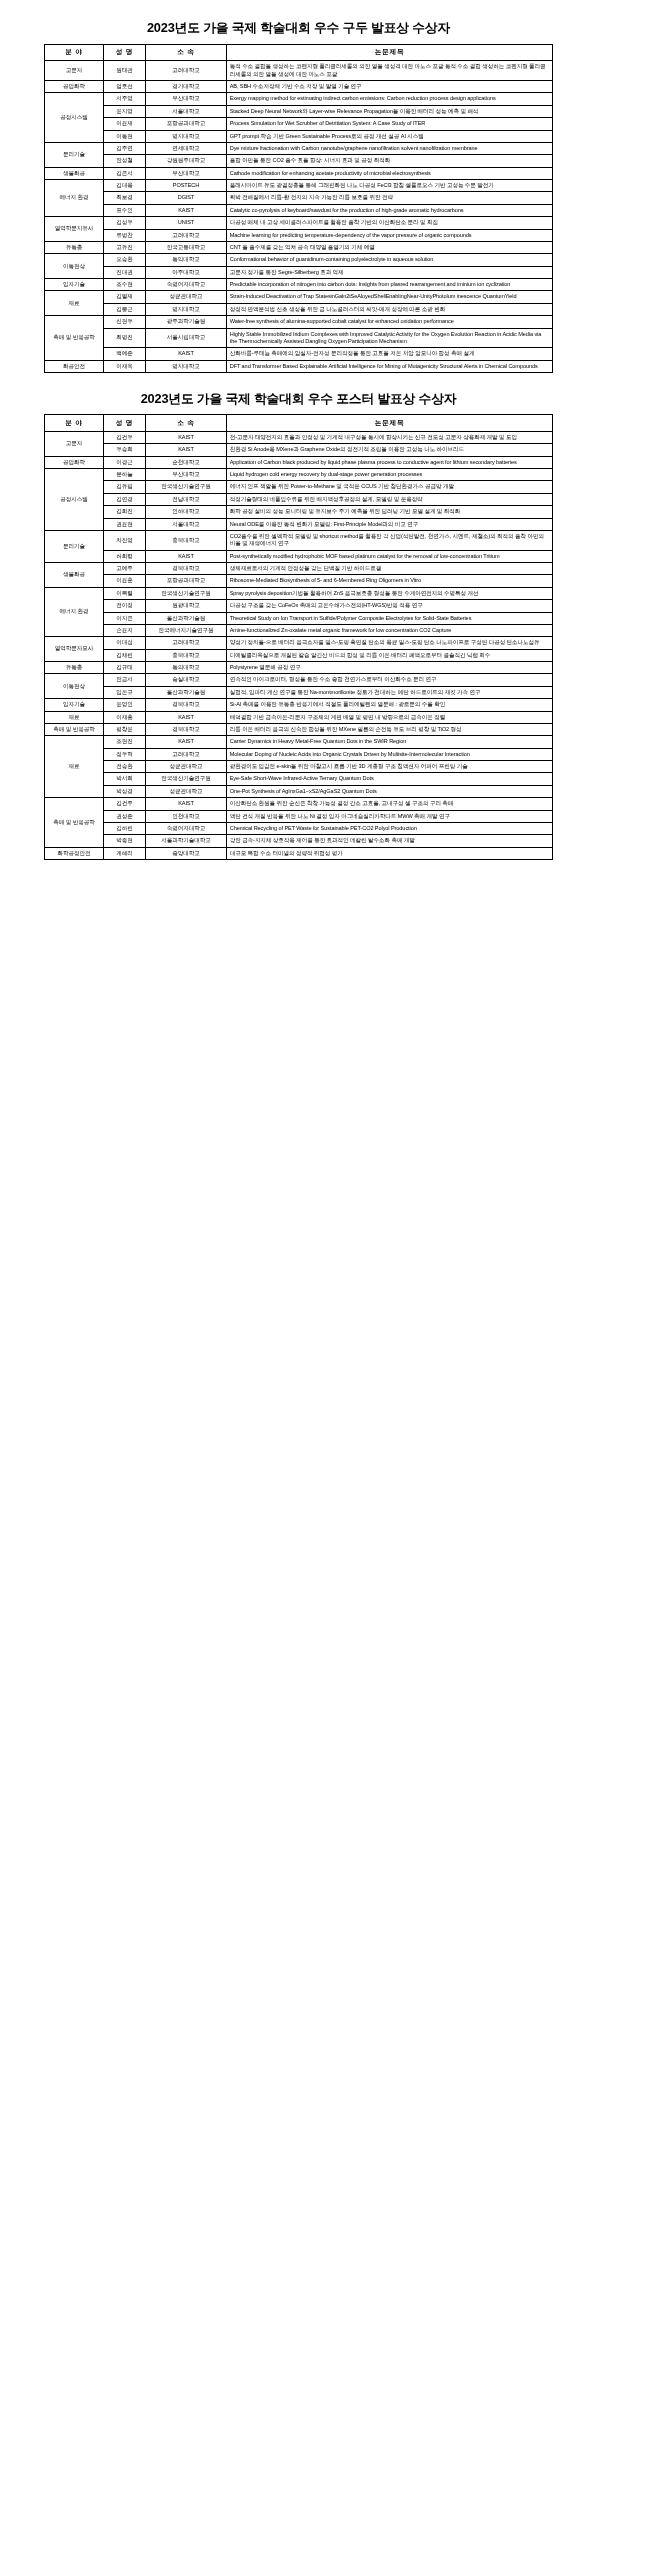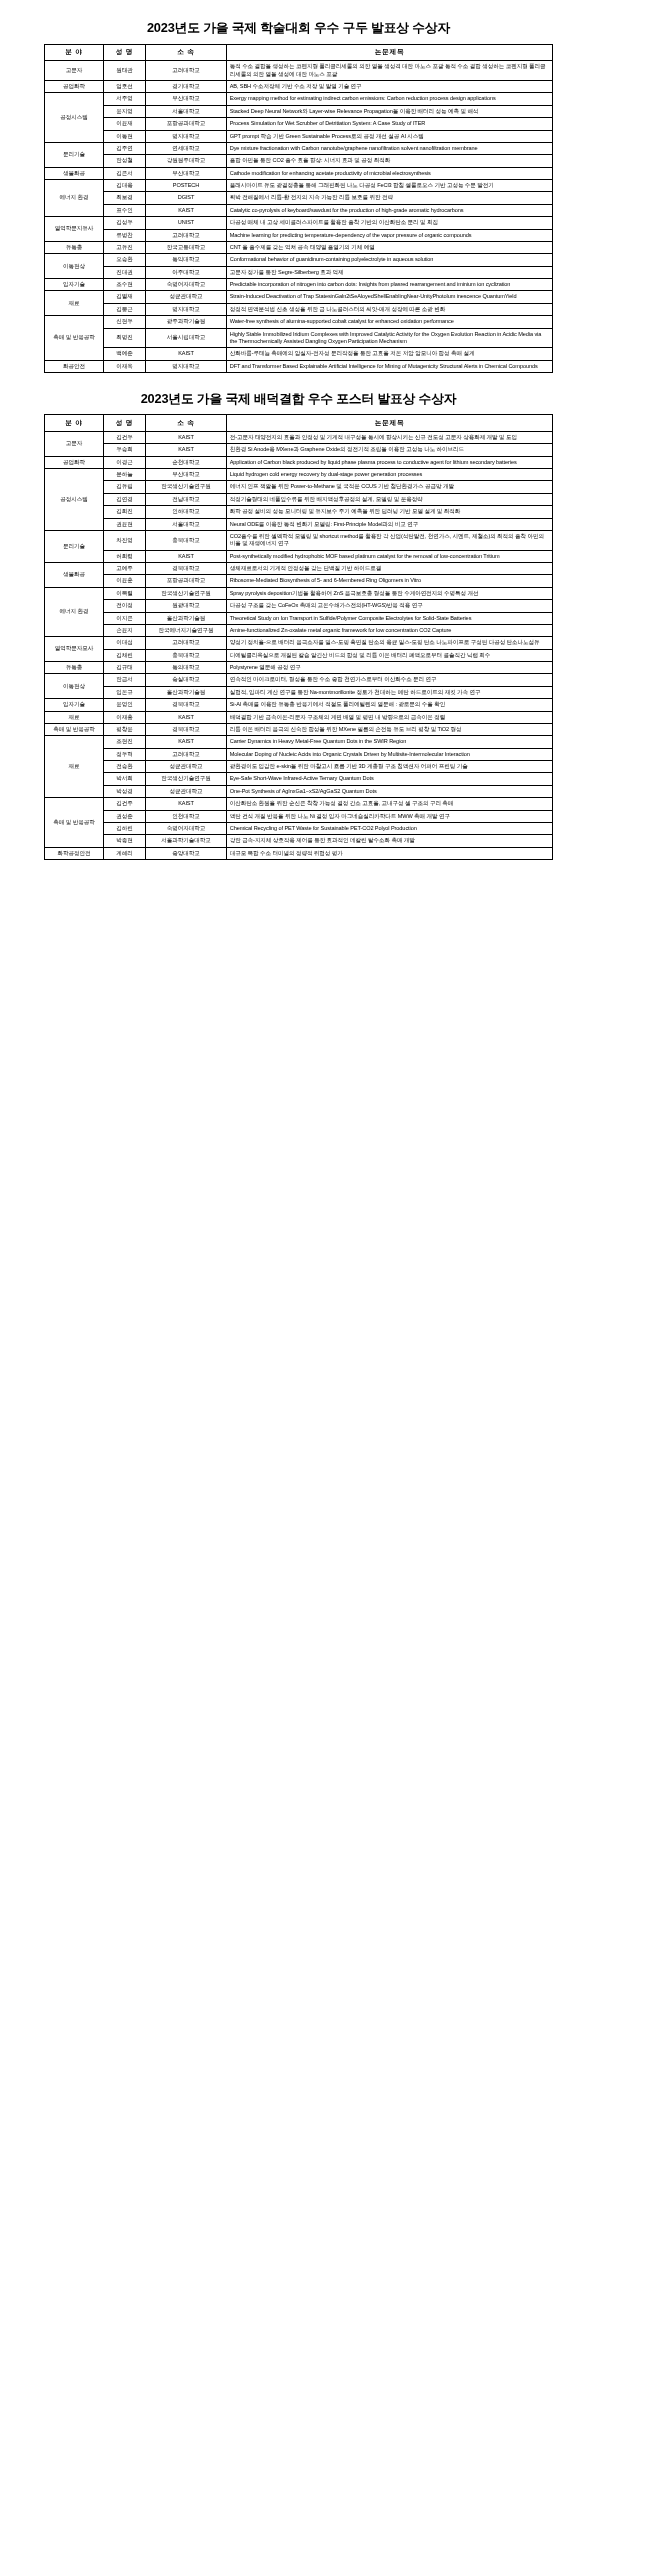--- a/index.html
+++ b/index.html
@@ -220,21 +220,21 @@
             <td class="field">화공안전</td>
             <td class="name">이재욱</td>
             <td class="affil">명지대학교</td>
             <td class="title">DFT and Transformer Based Explainable Artificial Intelligence for Mining of Mutagenicity Structural Alerts in Chemical Compounds</td>
           </tr>
         </tbody>
     </table>
   </div>
 
   <div class="section">
-    <div class="section-title">2023년도 가을 국제 배덕결합 우수 포스터 발표상 수상자</div>
+    <div class="section-title">2023년도 가을 국제 학술대회 우수 포스터 발표상 수상자</div>
     <table class="award">
       <colgroup>
         <col class="c-field">
           <col class="c-name">
           <col class="c-affil">
           <col class="c-title">
       </colgroup>
       <thead>
         <tr>
           <th>분  야</th>

